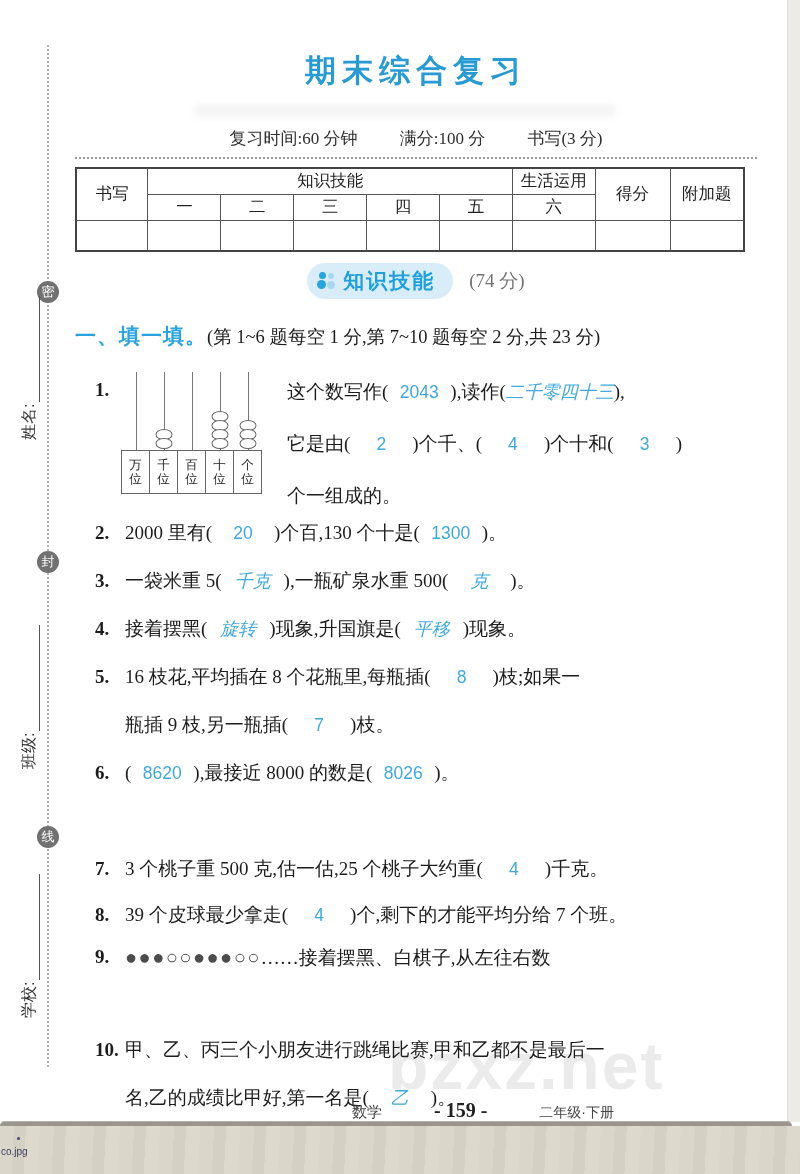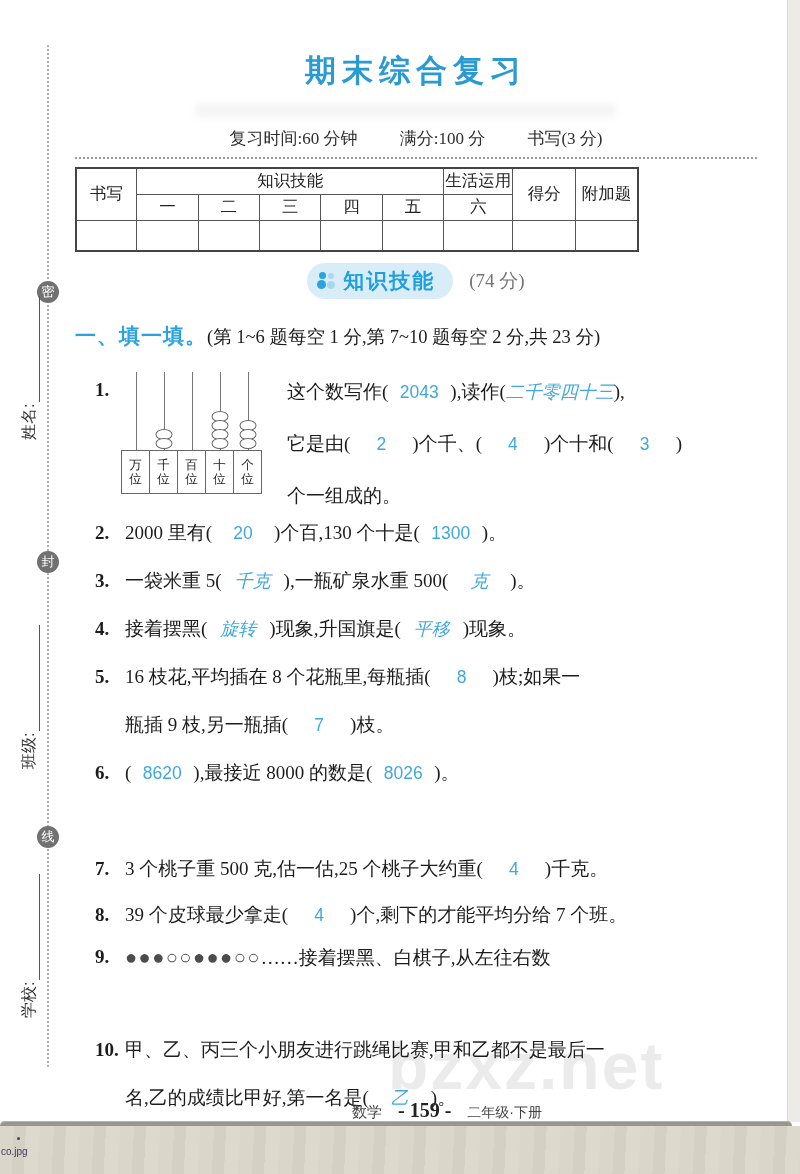--- a/index.html
+++ b/index.html
@@ -21,21 +21,21 @@
   .title { position:absolute; left:75px; top:50px; width:682px; text-align:center;
            font-size:31px; font-weight:bold; color:#2a9ad3; letter-spacing:6px; }
   .ghost { position:absolute; left:195px; top:104px; width:420px; height:13px;
            background:rgba(110,110,110,0.08); filter:blur(3px); }
   .meta { position:absolute; left:75px; top:127px; width:682px; text-align:center;
           font-size:17px; color:#2e2e2e; }
   .meta span { margin:0 19px; }
   .dotted-rule { position:absolute; left:75px; top:157px; width:682px; border-top:2px dotted #999; }
 
   
-  .score-table { position:absolute; left:75px; top:167px; width:564px; border-collapse:collapse;
+  .score-table { position:absolute; left:75px; top:167px; width:670px; border-collapse:collapse;
                  font-family:"Liberation Sans","DejaVu Sans",sans-serif; font-size:16.5px; color:#222; }
   .score-table td { border:1px solid #555; text-align:center; vertical-align:middle; height:26px; }
   .score-table { border:2px solid #444; }
   .score-table tr.empty td { height:31px; }
 
   
   .badge-row { position:absolute; left:75px; top:263px; width:682px; text-align:center; }
   .badge-pill { display:inline-flex; align-items:center; background:#d9edf9; border-radius:18px;
                 padding:4px 18px 4px 10px; vertical-align:middle; }
   .badge-icon { position:relative; width:18px; height:18px; margin-right:8px; }
@@ -90,21 +90,21 @@
           font-family:"Liberation Sans",sans-serif; }
   .seal-1 { top:281px; } .seal-2 { top:551px; } .seal-3 { top:826px; }
   .side-field { position:absolute; left:-64px; width:182px; height:26px; transform:rotate(-90deg);
                 display:flex; align-items:flex-end; font-size:16px; color:#333;
                 font-family:"Liberation Sans","DejaVu Sans",sans-serif; }
   .side-field .underline { width:106px; border-bottom:1.5px solid #555; height:18px; margin-left:2px; }
   .sf-name { top:336px; } .sf-class { top:665px; } .sf-school { top:914px; }
 
   
   .footer { position:absolute; left:352px; top:1099px; display:flex; align-items:baseline; z-index:1;
-            font-family:"Liberation Sans","DejaVu Sans",sans-serif; }
+            font-family:"Liberation Sans","DejaVu Sans",sans-serif;gap:36px; }
   .footer .subject { font-size:15px; color:#444; }
   .footer .pageno { font-family:"Liberation Serif",serif; font-weight:bold; font-size:20px;
                     color:#222; margin:0 16px; }
   .footer .grade { font-size:14px; color:#444; }
 </style>
 </head>
 <body>
 
 <div id="stage">
 

